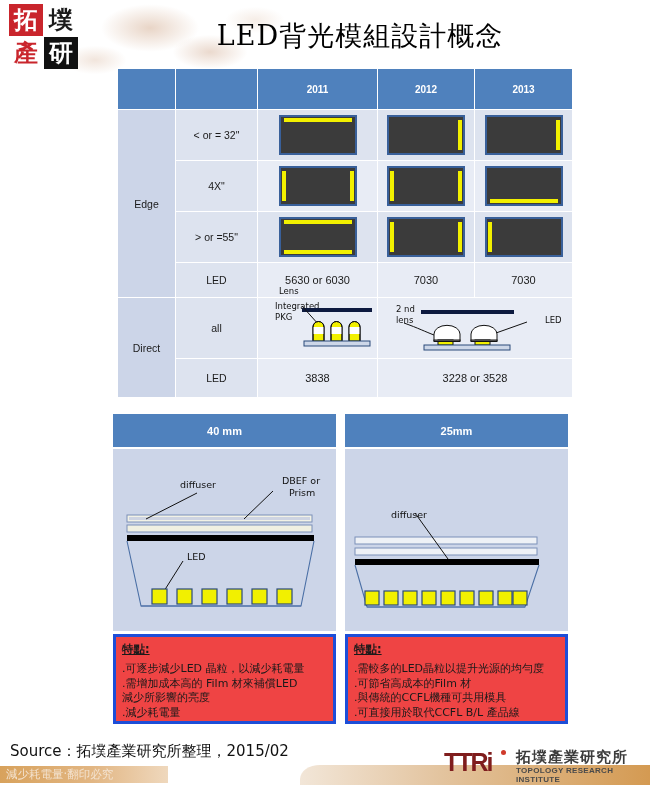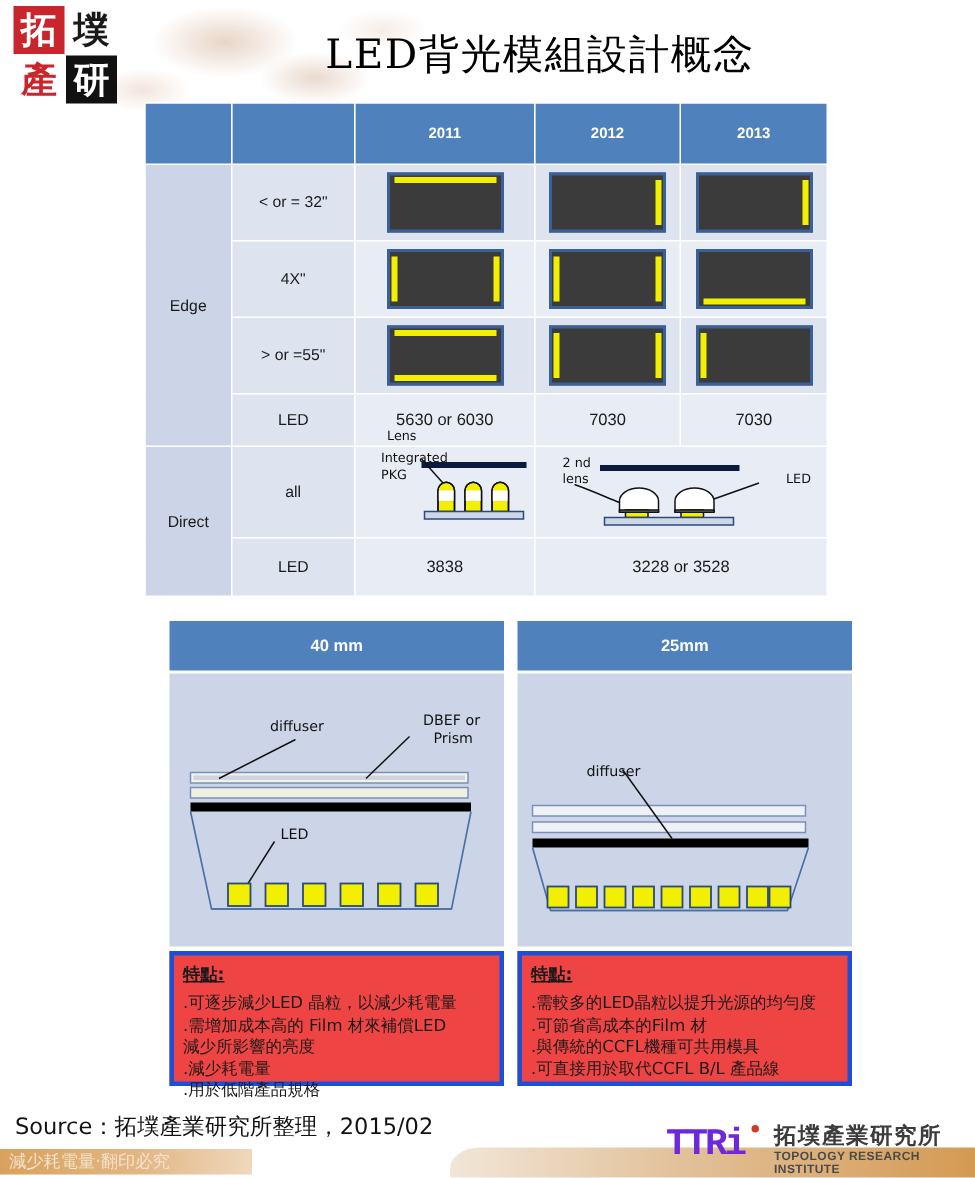--- a/index.html
+++ b/index.html
@@ -31,21 +31,21 @@
   .lg-d{left:35px;top:33px;background:#111111;color:#ffffff;}
 
   
   #page-title{
     position:absolute;left:130px;top:18px;width:460px;
     text-align:center;font-family:"DejaVu Serif","Liberation Serif",serif;
     font-size:27px;letter-spacing:1px;color:#000;
   }
 
   
-  #spec-table{position:absolute;left:96px;top:68px;width:455px;
+  #spec-table{position:absolute;left:117px;top:68px;width:455px;
     border-collapse:collapse;table-layout:fixed;}
   #spec-table td,#spec-table th{border:1px solid #ffffff;padding:0;}
   .hdr{background:#4f81bd;color:#fff;font-size:10px;font-weight:bold;
        text-align:center;height:40px;}
   .lblcol{background:#ccd5e8;font-size:10.5px;text-align:center;color:#1a1a1a;}
   .subcol{background:#dde3ef;font-size:10.5px;text-align:center;color:#1a1a1a;}
   .cell-a{background:#dde3ef;}
   .cell-b{background:#e8ecf5;}
   .val{font-size:11px;text-align:center;color:#1a1a1a;}
 
@@ -80,21 +80,21 @@
   #copyright-bar{position:absolute;left:0;top:766px;width:168px;height:17px;
     background:linear-gradient(90deg,#d8a25c 0%,#e2b683 55%,#efd8bd 100%);}
   #copyright-text{position:absolute;left:6px;top:0;line-height:17px;
     font-size:11.5px;color:#f3e2cf;
     font-family:"DejaVu Sans","Liberation Sans",sans-serif;}
   #footer-swoosh{position:absolute;left:300px;top:765px;width:350px;height:20px;
     background:linear-gradient(90deg,#f2e6d8 0%,#e3c49f 40%,#d49a52 100%);
     border-top-left-radius:20px 14px;}
   #tri-wordmark{position:absolute;left:444px;top:748px;width:200px;height:30px;}
   .tri-letters{position:absolute;left:0;top:0;font-size:25px;font-weight:bold;
-    letter-spacing:-2px;color:#6d28d9;font-family:Liberation Mono, monospace;}
+    letter-spacing:-2px;color:#7f1d1d;font-family:Liberation Sans, sans-serif;}
   .tri-dot{position:absolute;left:57px;top:2px;width:5px;height:5px;
     border-radius:50%;background:#cf3a2b;}
   .tri-cn{position:absolute;left:72px;top:0px;font-size:15px;font-weight:bold;
     color:#3c3c3c;font-family:"DejaVu Serif","Liberation Serif",serif;
     letter-spacing:1px;}
   .tri-en{position:absolute;left:72px;top:18px;font-size:8px;font-weight:bold;
     color:#4a4a4a;letter-spacing:.3px;}
 
   .lbl{position:absolute;font-size:8.5px;color:#111;
     font-family:"DejaVu Sans","Liberation Sans",sans-serif;white-space:nowrap;margin-left:16px;}
@@ -287,21 +287,20 @@
         </g>
       </svg>
     </div>
     <div class="bp-notes">
       <div class="notes-title">特點:</div>
       <ul class="notes-list">
         <li>.可逐步減少LED 晶粒，以減少耗電量</li>
         <li>.需增加成本高的 Film 材來補償LED</li>
         <li>減少所影響的亮度</li>
         <li>.減少耗電量</li>
-        <li>.用於低階產品規格</li>
       </ul>
     </div>
   </div>
 
   <div class="bp right">
     <div class="bp-head">25mm</div>
     <div class="bp-body">
       <span class="lbl" style="left:30px;top:60px;font-size:9.5px;">diffuser</span>
       <svg width="223" height="182" style="position:absolute;left:0;top:0;">
         <rect x="10" y="88" width="182" height="7" fill="#eef1f6" stroke="#7b90b8" stroke-width="1"></rect>

